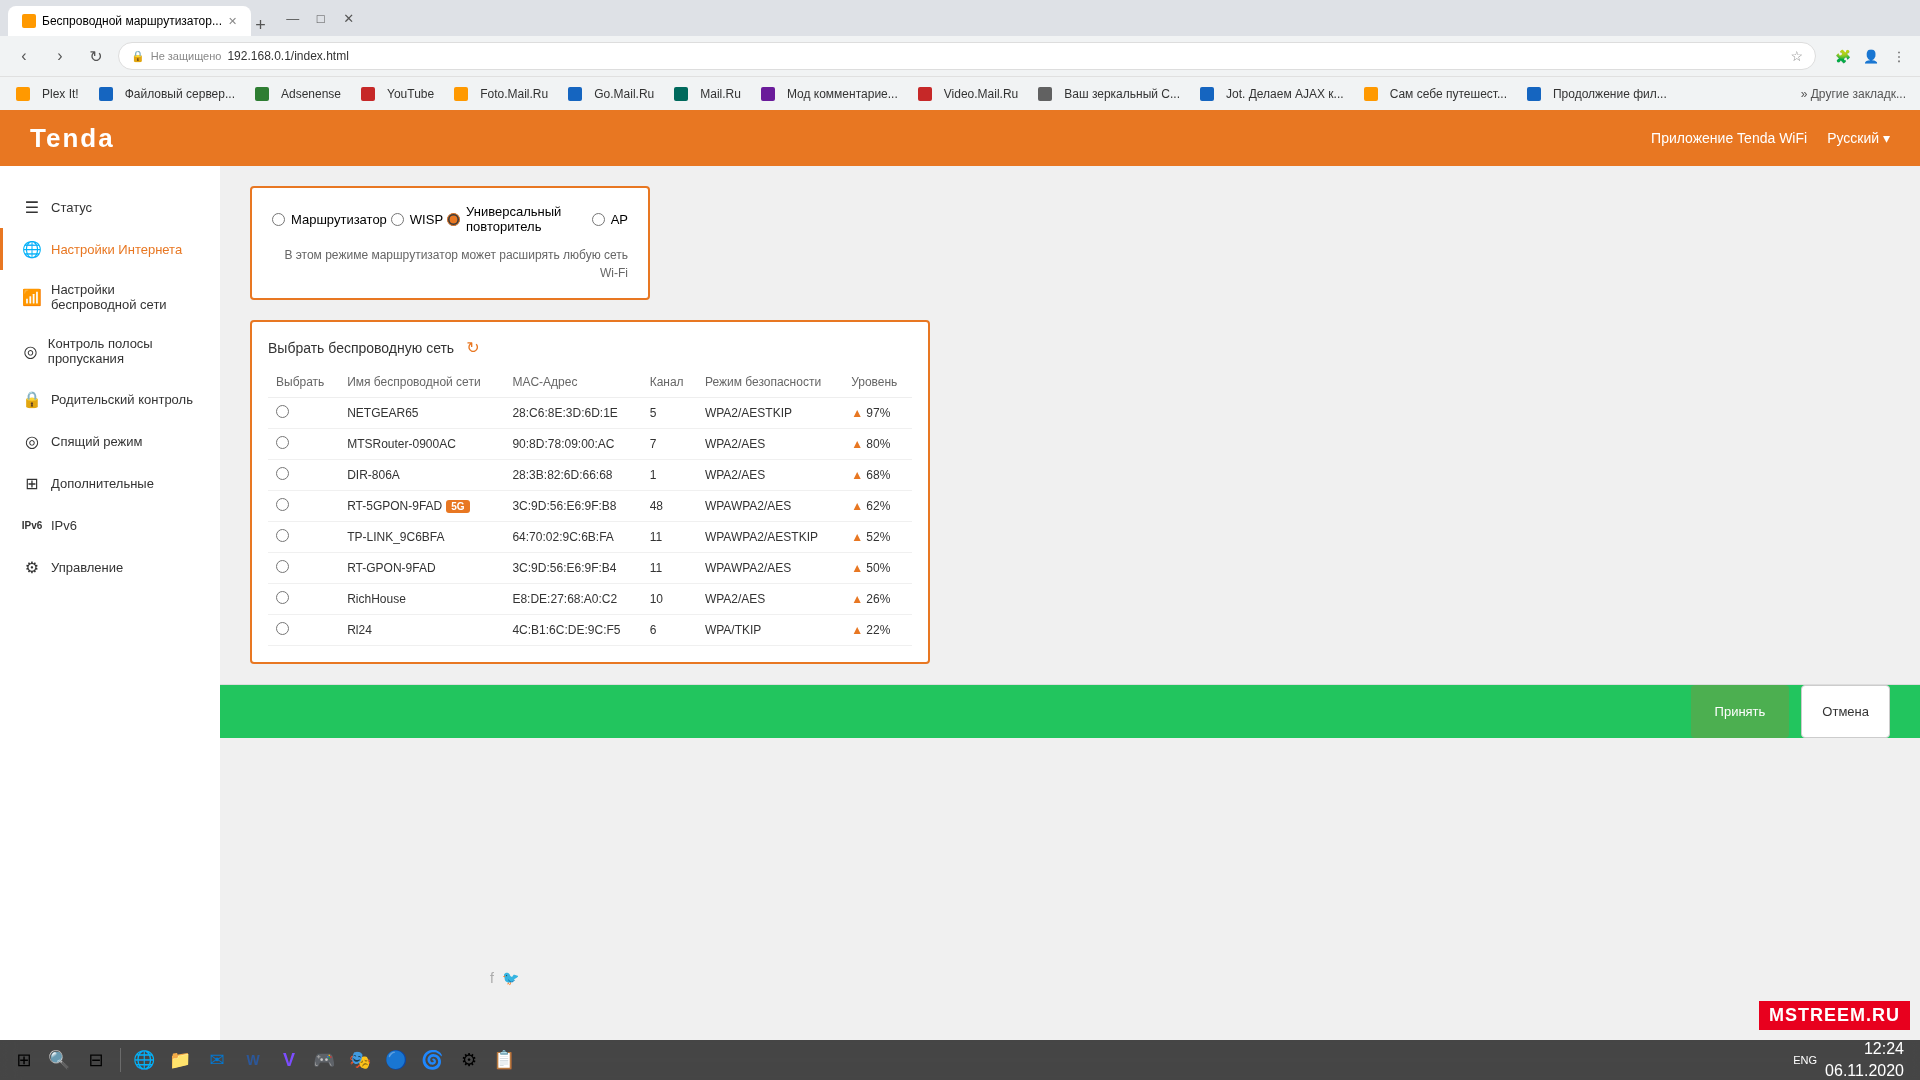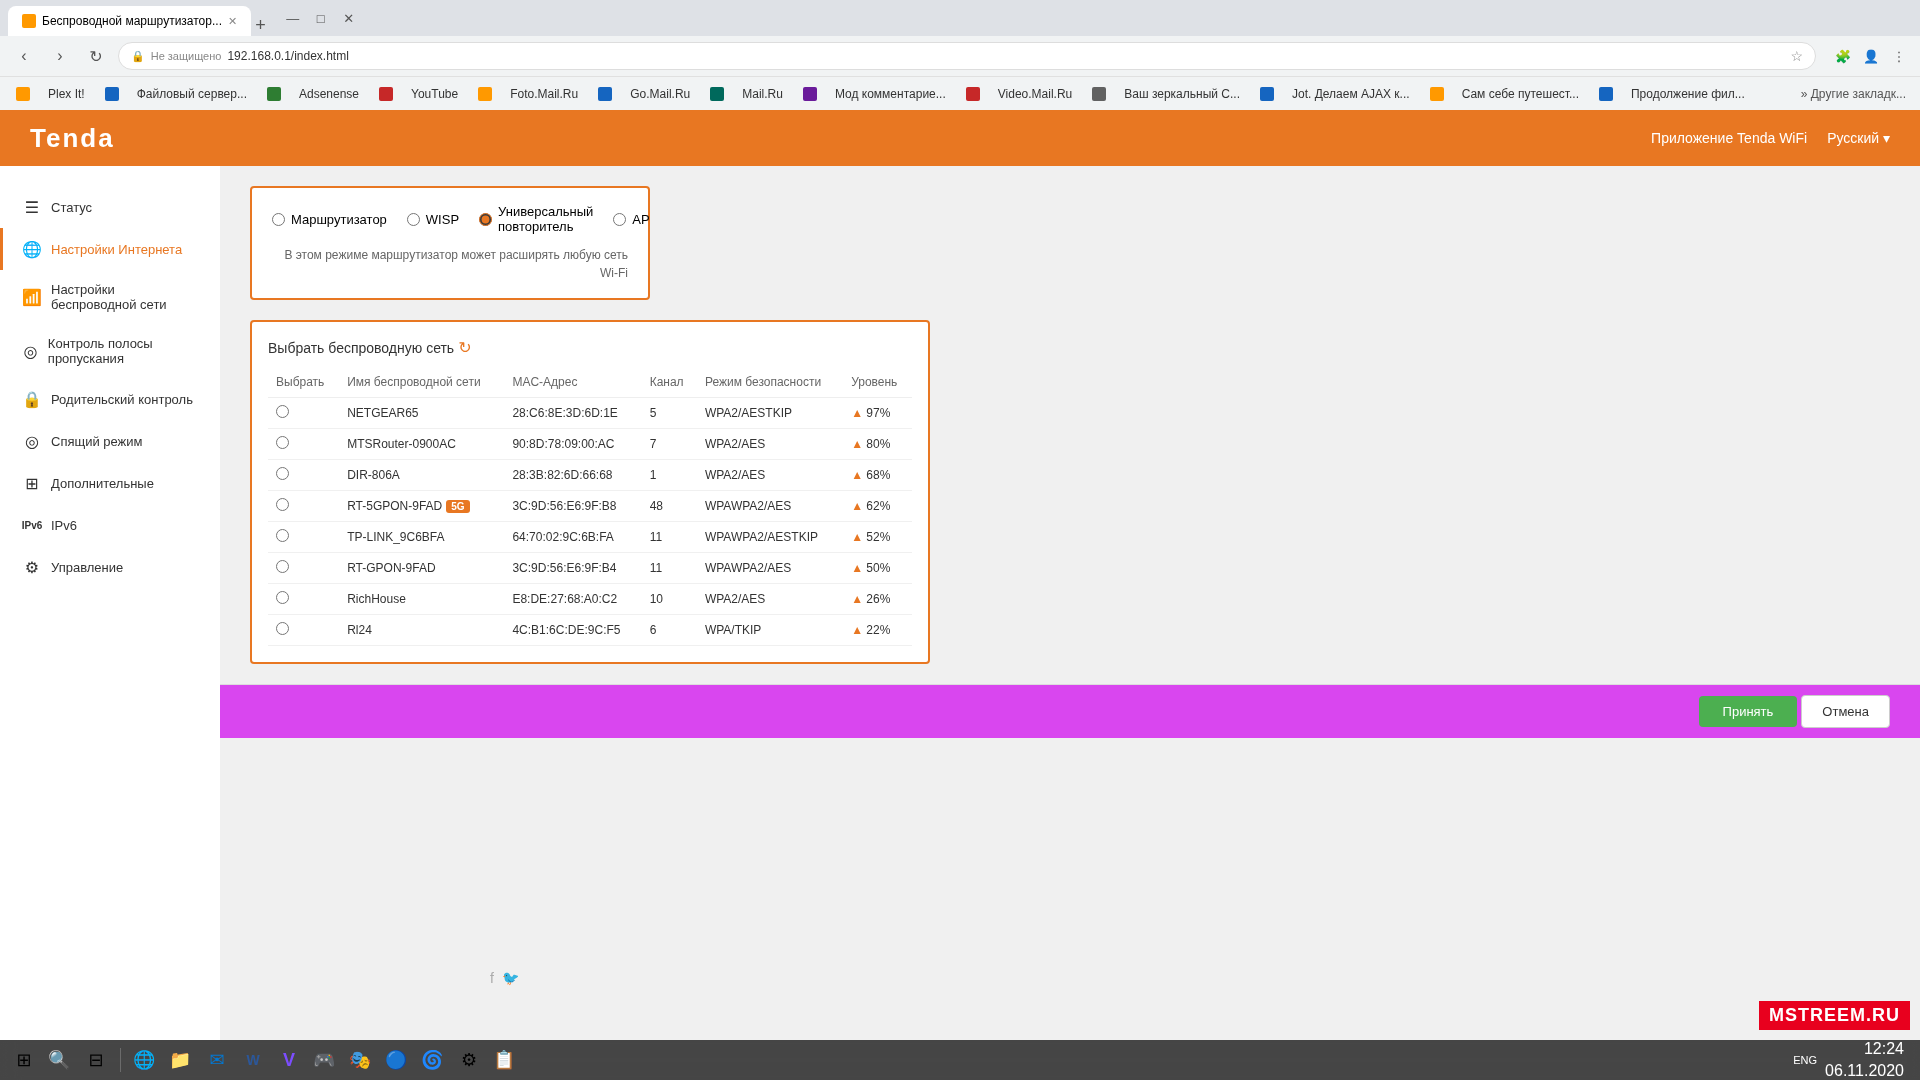--- a/index.html
+++ b/index.html
@@ -74,21 +74,21 @@
       height: 34px;
       display: flex;
       align-items: center;
       padding: 0 8px;
       gap: 4px;
       overflow: hidden;
     }
     .bookmark-item {
       display: flex;
       align-items: center;
-      gap: 18px;
+      gap: 12px;
       padding: 4px 8px;
       border-radius: 4px;
       cursor: pointer;
       font-size: 12px;
       color: #333;
       white-space: nowrap;
     }
     .bookmark-favicon { width: 14px; height: 14px; border-radius: 2px; }
     .bm-orange { background: #f90; }
     .bm-blue { background: #1565c0; }
@@ -225,21 +225,21 @@
     .mode-box {
       background: #fff;
       border: 2px solid #e87722;
       border-radius: 4px;
       padding: 16px 20px;
       max-width: 400px;
       margin-bottom: 20px;
     }
     .mode-options {
       display: flex;
-      gap: 20px;
+      gap: 4px;
       align-items: center;
       margin-bottom: 12px;
     }
     .radio-option {
       display: flex;
       align-items: center;
       gap: 6px;
       font-size: 13px;
       cursor: pointer;
     }
@@ -255,21 +255,21 @@
     .network-section {
       background: #fff;
       border: 2px solid #e87722;
       border-radius: 4px;
       padding: 16px;
       max-width: 680px;
     }
     .network-section-header {
       display: flex;
       align-items: center;
-      gap: 4px;
+      gap: 12px;
       font-size: 14px;
       color: #333;
       margin-bottom: 14px;
     }
     .refresh-icon {
       color: #e87722;
       font-size: 16px;
       cursor: pointer;
     }
 
@@ -298,28 +298,27 @@
       color: #fff;
       font-size: 10px;
       padding: 1px 5px;
       border-radius: 3px;
       margin-left: 4px;
       font-weight: bold;
     }
 
     
     .footer-bar {
-      background: #d946ef;
+      background: #22c55e;
       border-top: 1px solid #ddd;
       height: 54px;
       display: flex;
-      align-items: center;
       justify-content: flex-end;
       padding: 0 30px;
-      gap: 4px;
+      gap: 12px;
     }
     .btn-accept {
       background: #4caf50;
       color: #fff;
       border: none;
       border-radius: 4px;
       padding: 8px 24px;
       font-size: 13px;
       cursor: pointer;
     }

